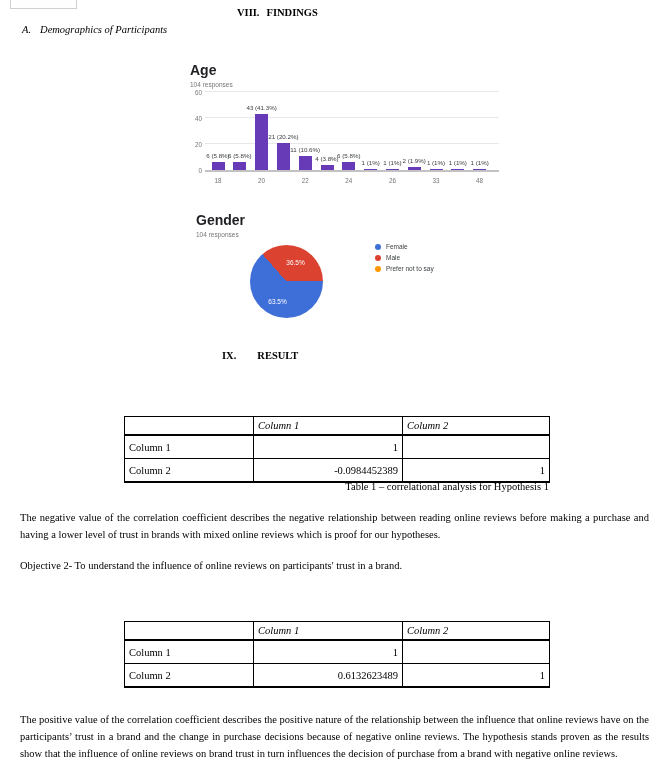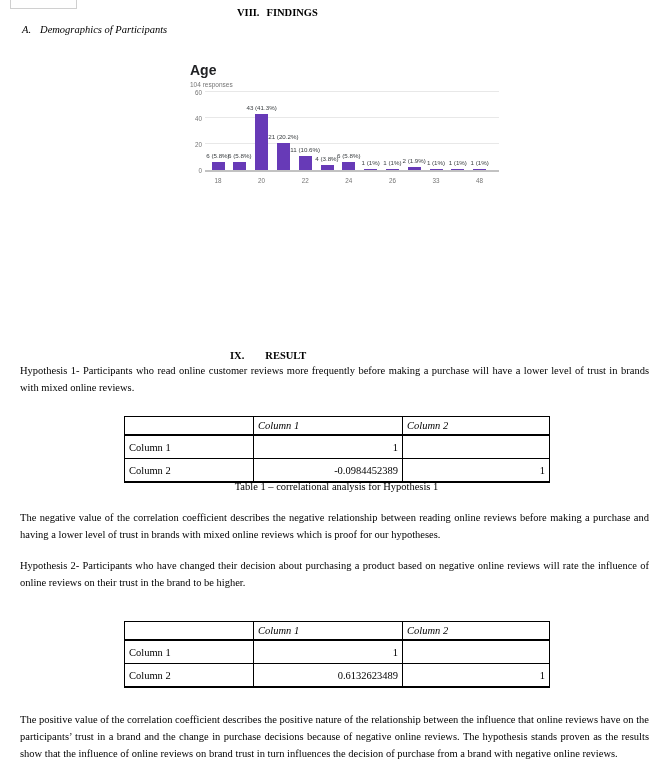--- a/index.html
+++ b/index.html
@@ -4,21 +4,21 @@
 <style>
   html,body{margin:0;padding:0;background:#fff;}
   .page{position:relative;width:662px;height:779px;background:#fff;overflow:hidden;
         font-family:"Liberation Serif",serif;color:#000;}
   
   .artifact{position:absolute;left:10px;top:-12px;width:65px;height:19px;
             border:1px solid #cfcfcf;background:#fefefe;}
   
   .center-head{position:absolute;font-weight:bold;font-size:10.5px;white-space:nowrap;}
   .head-findings{left:237px;top:7px;}
-  .head-result{left:230px;top:350px;}
+  .head-result{left:222px;top:350px;}
   .gap7{margin-left:7px;}
   .gap21{margin-left:21px;}
   .subsection{position:absolute;left:22px;top:24px;font-style:italic;font-size:10.5px;white-space:nowrap;}
   .gap9{margin-left:9px;}
   
   .textblock{position:absolute;left:20px;width:629px;}
   .textblock p{margin:0;font-size:10.5px;line-height:17px;text-align:justify;}
   .tb-obj1{top:362px;}
   .tb-para1{top:509px;}
   .tb-obj2{top:557px;}
@@ -46,21 +46,21 @@
           font-size:10.5px;border:1px solid #000;border-bottom:2px solid #000;}
   .dtable th,.dtable td{border:1px solid #000;padding:1px 4px;overflow:hidden;}
   .dtable th{font-weight:normal;font-style:italic;text-align:left;height:15px;}
   .dtable thead tr{border-bottom:2px solid #000;}
   .dtable td{height:20px;}
   .dtable td.c-label{text-align:left;}
   .dtable td.c-num{text-align:right;}
   .table1{top:416px;}
   .table2{top:621px;}
   .tcaption{position:absolute;left:124px;width:425px;text-align:center;font-size:10.5px;}
-  .cap1{top:481px;}
+  .cap1{top:481px;text-align:right;}
   .cap2{top:684px;}
 </style>
 </head>
 <body>
 
 <div class="page">
 
   <div class="artifact"></div>
 
   <div class="center-head head-findings">
@@ -112,27 +112,48 @@
         <div class="xtick" style="left: 1px;">18</div>
         <div class="xtick" style="left: 44.6px;">20</div>
         <div class="xtick" style="left: 88.2px;">22</div>
         <div class="xtick" style="left: 131.8px;">24</div>
         <div class="xtick" style="left: 175.4px;">26</div>
         <div class="xtick" style="left: 219px;">33</div>
         <div class="xtick" style="left: 262.6px;">48</div>
       </div>
   </div>
 
+  <div class="gchart gender-chart">
+    <div class="chart-title">Gender</div>
+    <div class="chart-sub">104 responses</div>
+    <div class="pie" style="background: conic-gradient(from 90deg, rgb(62, 111, 216) 0deg, rgb(62, 111, 216) 228.6deg, rgb(219, 67, 48) 228.6deg, rgb(219, 67, 48) 360deg);">
+        <div class="pie-pct" style="left: 27.4878px; top: 56.4597px;">63.5%</div>
+        <div class="pie-pct" style="left: 45.5122px; top: 16.5403px;">36.5%</div>
+      </div>
+    <ul class="legend">
+        <li>
+          <span class="dot" style="background: rgb(62, 111, 216);"></span>
+          <span>Female</span>
+        </li>
+        <li>
+          <span class="dot" style="background: rgb(219, 67, 48);"></span>
+          <span>Male</span>
+        </li>
+        <li>
+          <span class="dot" style="background: rgb(255, 152, 0);"></span>
+          <span>Prefer not to say</span>
+        </li>
+      </ul>
+  </div>
 
   <div class="center-head head-result">
     <span>IX.</span><span class="gap21">RESULT</span>
   </div>
 
   <div class="textblock tb-obj1">
-    <p>Hypothesis 1- Participants who read online customer reviews more frequently before making a purchase will have a lower level of trust in brands with mixed online reviews.</p>
   </div>
 
   <table class="dtable table1">
     <colgroup>
         <col style="width:129px">
         <col style="width:149px">
         <col style="width:147px">
       </colgroup>
   <thead>
         <tr>
@@ -154,21 +175,21 @@
         </tr>
       </tbody>
     </table>
   <div class="tcaption cap1">Table 1 – correlational analysis for Hypothesis 1</div>
 
   <div class="textblock tb-para1">
     <p>The negative value of the correlation coefficient describes the negative relationship between reading online reviews before making a purchase and having a lower level of trust in brands with mixed online reviews which is proof for our hypotheses.</p>
   </div>
 
   <div class="textblock tb-obj2">
-    <p>Hypothesis 2- Participants who have changed their decision about purchasing a product based on negative online reviews will rate the influence of online reviews on their trust in the brand to be higher.</p>
+    <p>Objective 2- To understand the influence of online reviews on participants' trust in a brand.</p>
   </div>
 
   <table class="dtable table2">
     <colgroup>
         <col style="width:129px">
         <col style="width:149px">
         <col style="width:147px">
       </colgroup>
   <thead>
         <tr>

